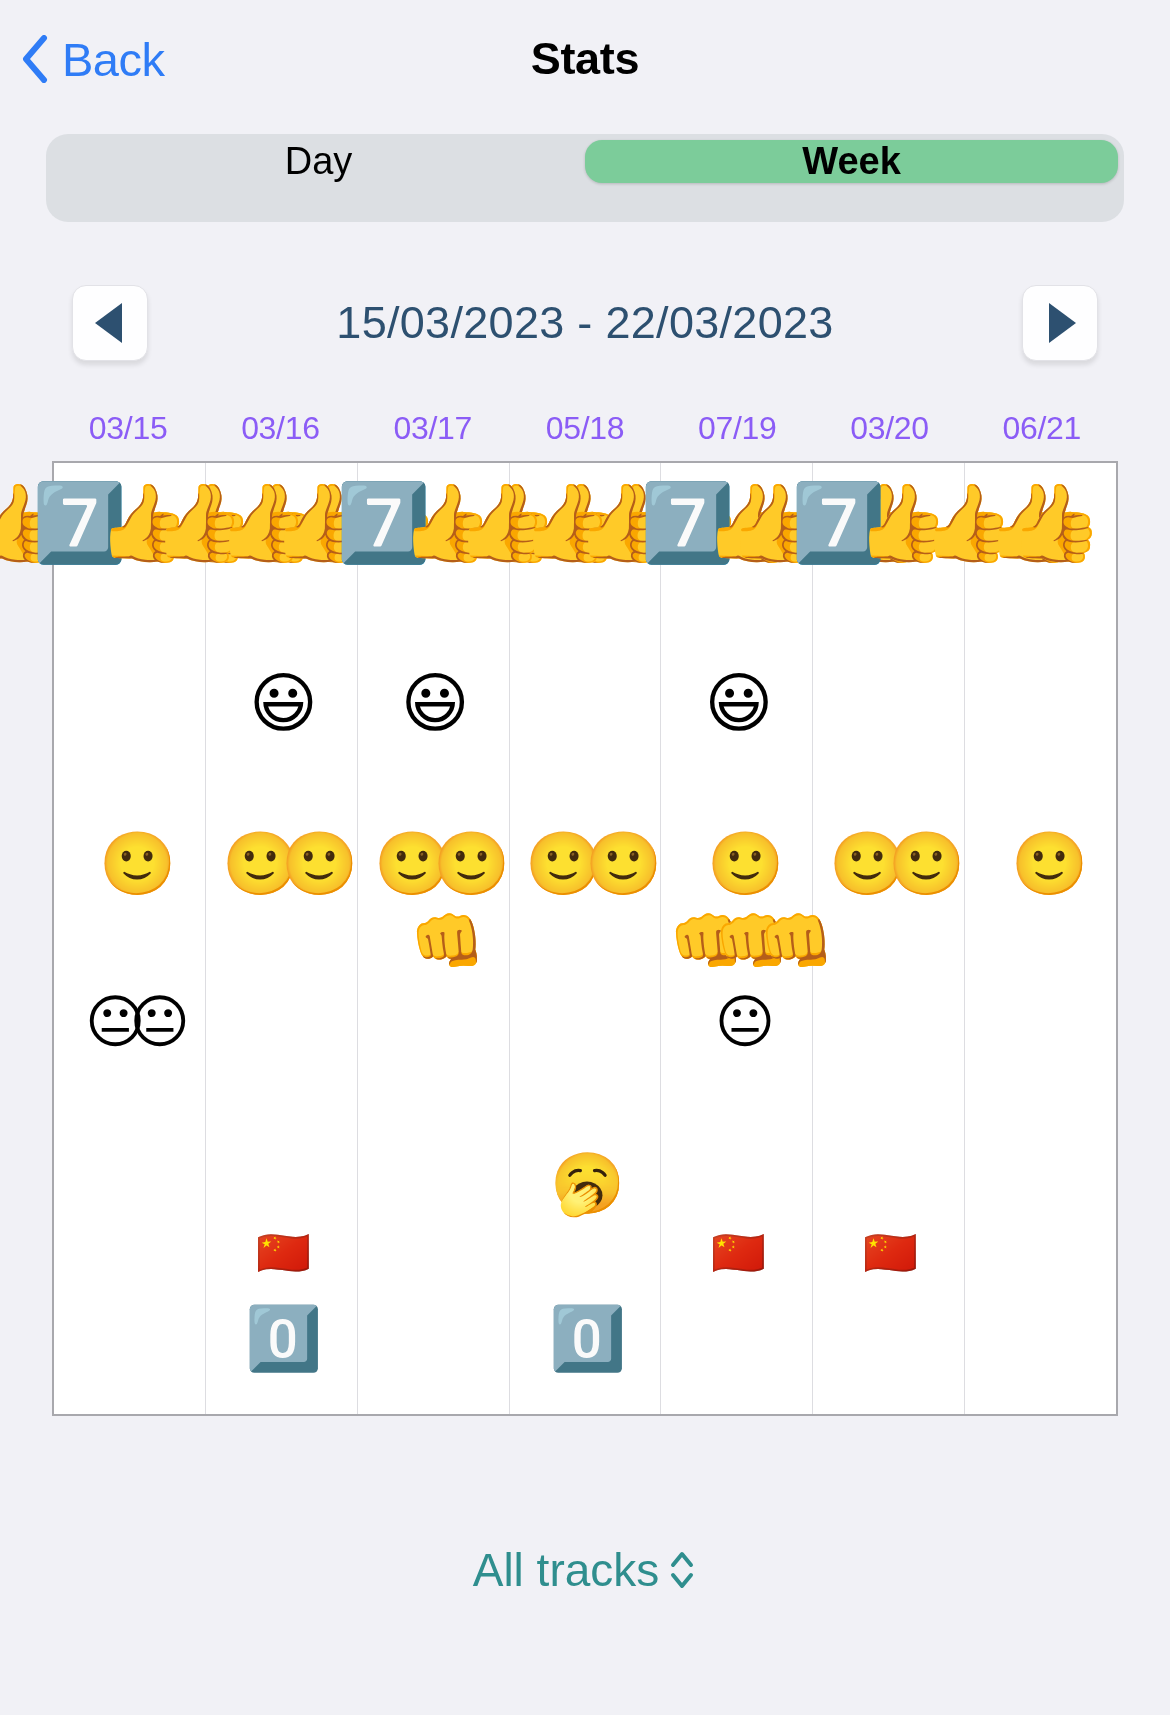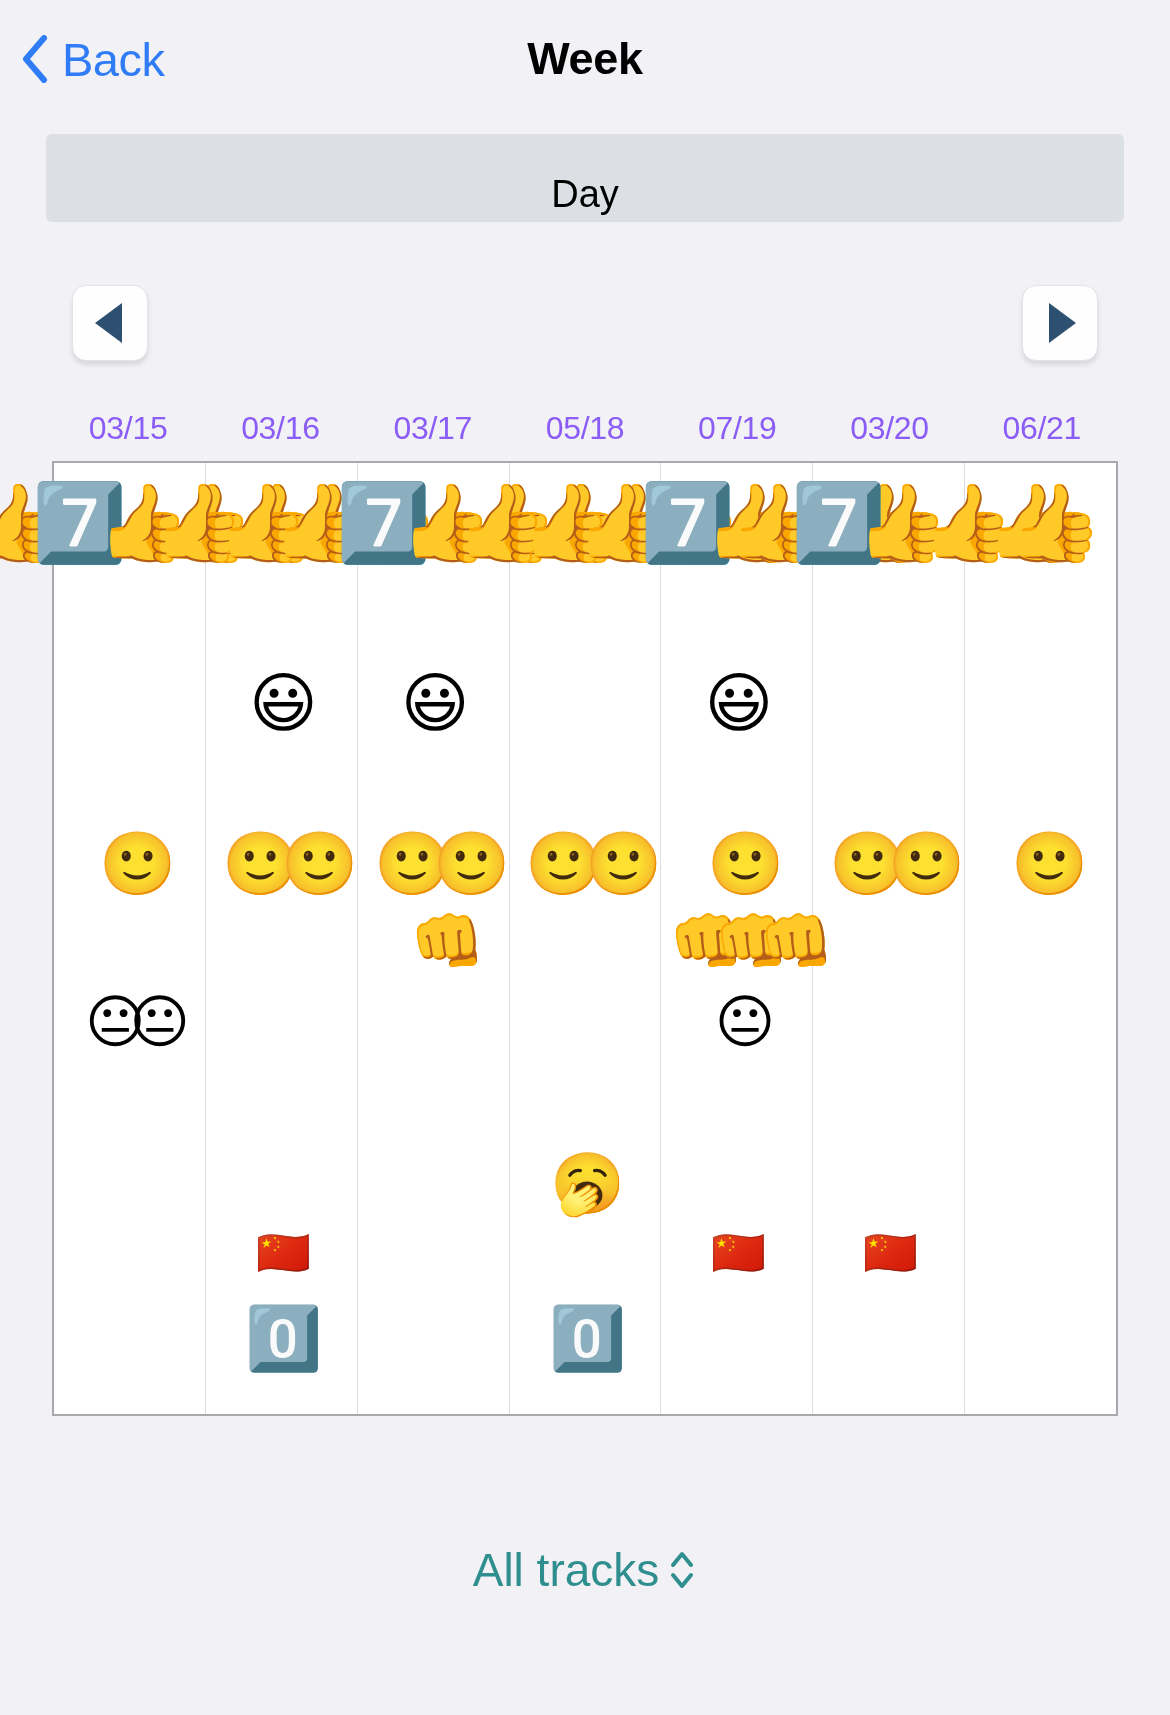--- a/index.html
+++ b/index.html
@@ -60,24 +60,24 @@
     letter-spacing: -0.3px;
   }
 
   
   .segmented-wrap {
     padding: 16px 46px 0 46px;
   }
 
   .segmented {
     background: #dcdfe3;
-    border-radius: 6px;
+    border-radius: 22px;
     height: 88px;
     display: flex;
-    align-items: flex-end;
+    align-items: flex-start;
     padding: 6px;
     gap: 0;
   }
 
   .segment {
     flex: 1 1 0;
     display: flex;
     align-items: center;
     justify-content: center;
     border-radius: 17px;
@@ -229,33 +229,35 @@
 </head>
 <body>
 
 <div class="navbar">
   <div class="back-button">
     <svg class="back-chevron" viewBox="0 0 26 48">
       <polyline points="22,3 4,24 22,45" fill="none" stroke="#2f7cf6" stroke-width="6" stroke-linecap="round" stroke-linejoin="round"></polyline>
     </svg>
     <span class="back-label">Back</span>
   </div>
-  <div class="nav-title">Week</div>
+  <div class="nav-title">Stats</div>
 </div>
 
 <div class="segmented-wrap">
   <div class="segmented">
     <div class="segment">Day</div>
+    <div class="segment active">Week</div>
   </div>
 </div>
 
 <div class="period-nav">
   <div class="arrow-btn prev">
     <span class="arrow-glyph left"></span>
   </div>
+  <div class="period-label">15/03/2023 - 22/03/2023</div>
   <div class="arrow-btn next">
     <span class="arrow-glyph right"></span>
   </div>
 </div>
 
 <div class="day-labels">
     <div class="day-label">03/15</div>
     <div class="day-label">03/16</div>
     <div class="day-label">03/17</div>
     <div class="day-label">05/18</div>

